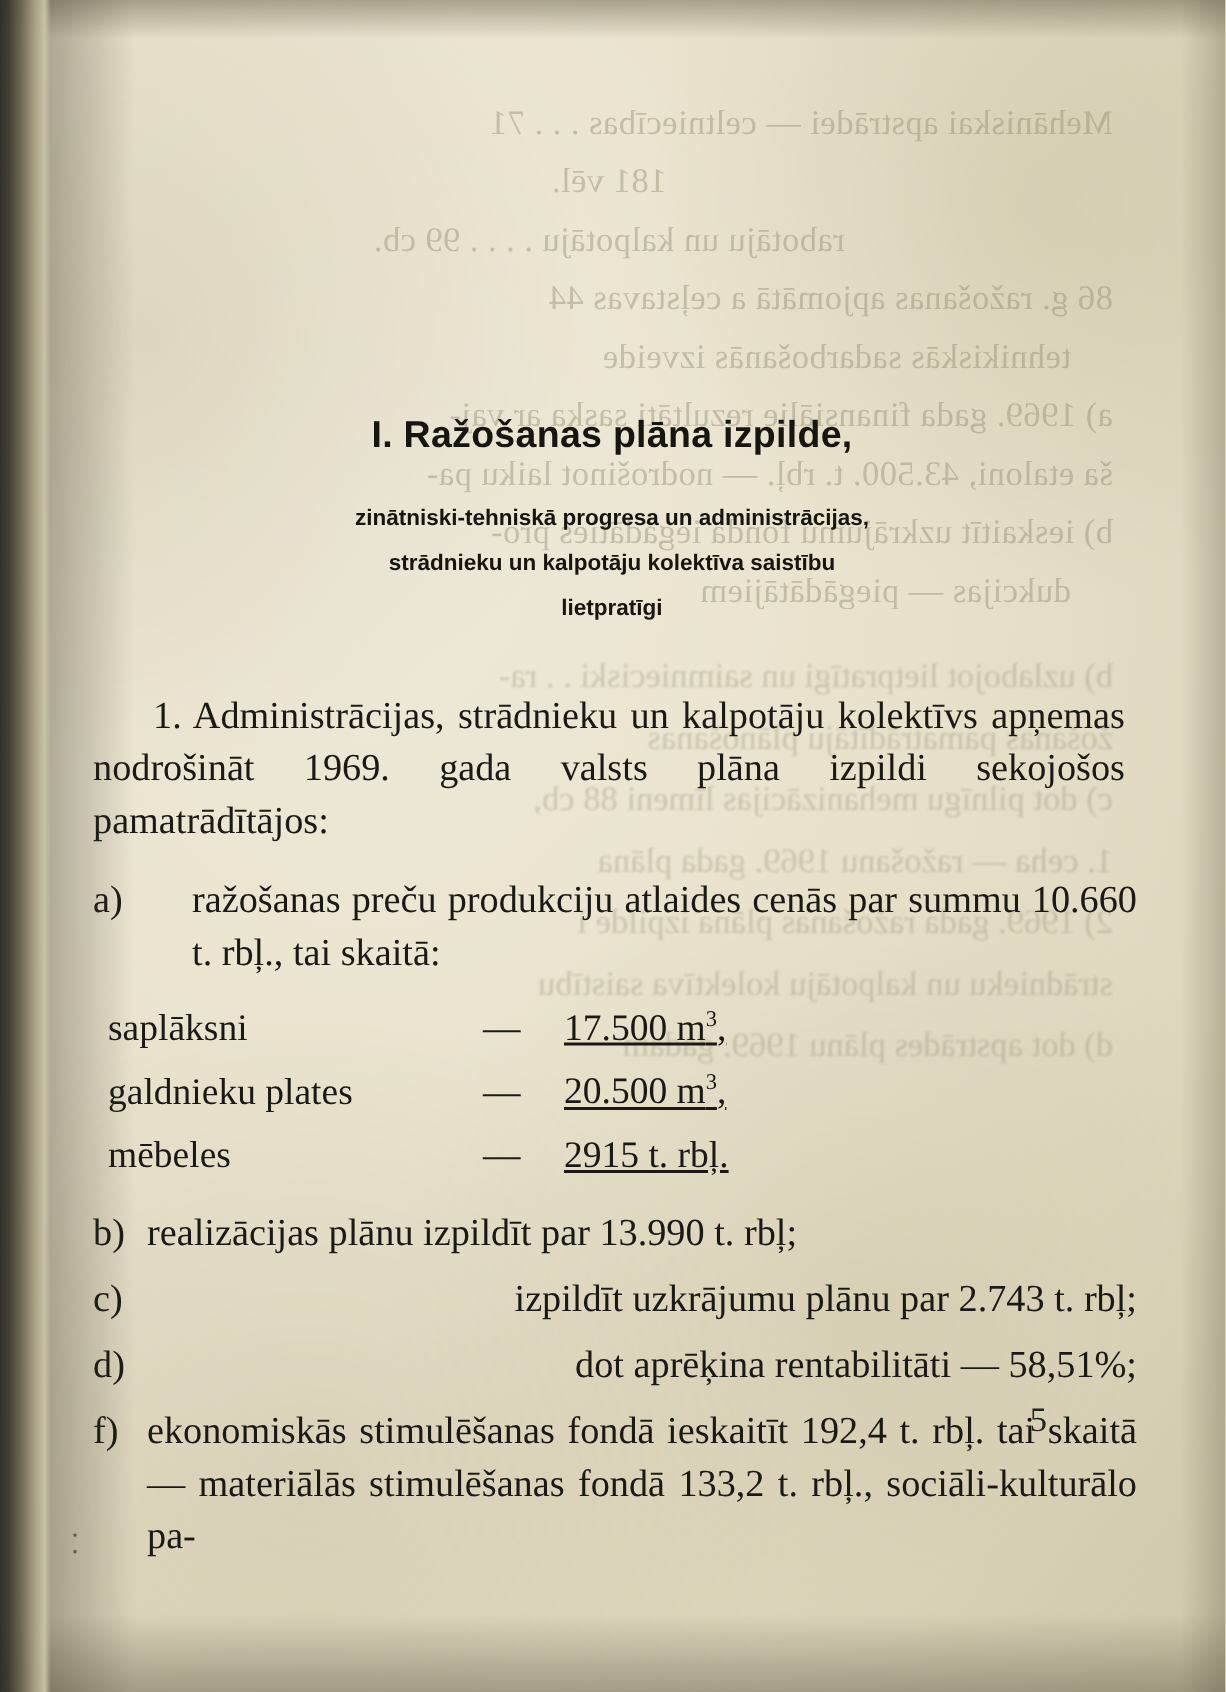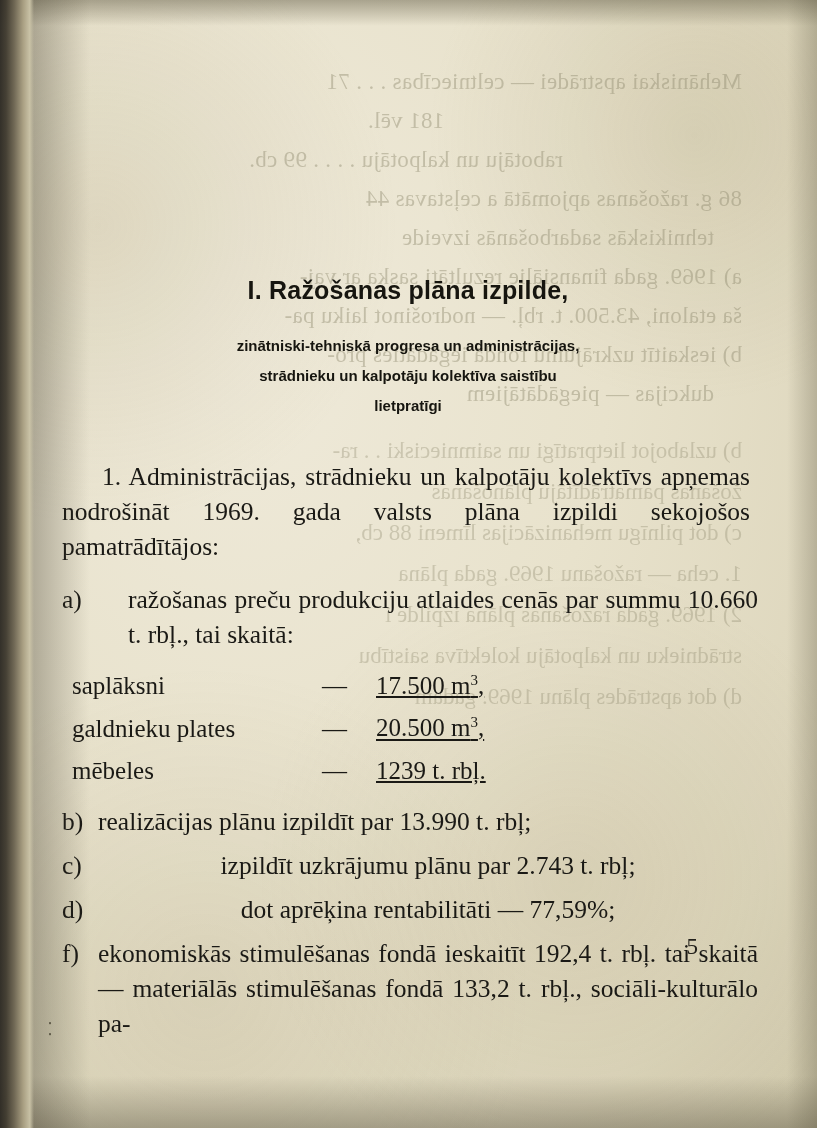--- a/index.html
+++ b/index.html
@@ -156,21 +156,21 @@
   .marker {
     flex: 0 0 auto;
     width: 40px;
     padding-left: 4px;
     box-sizing: border-box;
   }
   .item-text {
     flex: 1 1 auto;
     text-align: justify;
   }
-  .item-text.nojust { text-align: center; }
+  .item-text.nojust { text-align: right; }
 
   .subtable {
     margin: 10px 0 6px 0;
     padding: 0;
     border-collapse: collapse;
     width: 100%;
   }
   .subtable td {
     font-size: 25px;
     line-height: 37px;
@@ -255,40 +255,40 @@
               <td class="val"><span>17.500 m</span><sup>3</sup><span>,</span></td>
             </tr>
             <tr>
               <td class="lbl">galdnieku plates</td>
               <td class="dash">—</td>
               <td class="val"><span>20.500 m</span><sup>3</sup><span>,</span></td>
             </tr>
             <tr>
               <td class="lbl">mēbeles</td>
               <td class="dash">—</td>
-              <td class="val"><span>1239 t. rbļ.</span><sup></sup><span></span></td>
+              <td class="val"><span>2915 t. rbļ.</span><sup></sup><span></span></td>
             </tr>
           </tbody>
             </table>
         </div>
       </li>
 
       <li>
         <span class="marker">b)</span>
         <span class="item-text">realizācijas plānu izpildīt par 13.990 t. rbļ;</span>
       </li>
 
       <li>
         <span class="marker">c)</span>
         <span class="item-text nojust">izpildīt uzkrājumu plānu par 2.743 t. rbļ;</span>
       </li>
 
       <li>
         <span class="marker">d)</span>
-        <span class="item-text nojust">dot aprēķina rentabilitāti — 77,59%;</span>
+        <span class="item-text nojust">dot aprēķina rentabilitāti — 58,51%;</span>
       </li>
 
 
       <li>
         <span class="marker">f)</span>
         <span class="item-text">ekonomiskās stimulēšanas fondā ieskaitīt 192,4 t. rbļ. tai skaitā — materiālās stimulēšanas fondā 133,2 t. rbļ., sociāli-kulturālo pa-</span>
       </li>
 
     </ul>
 

